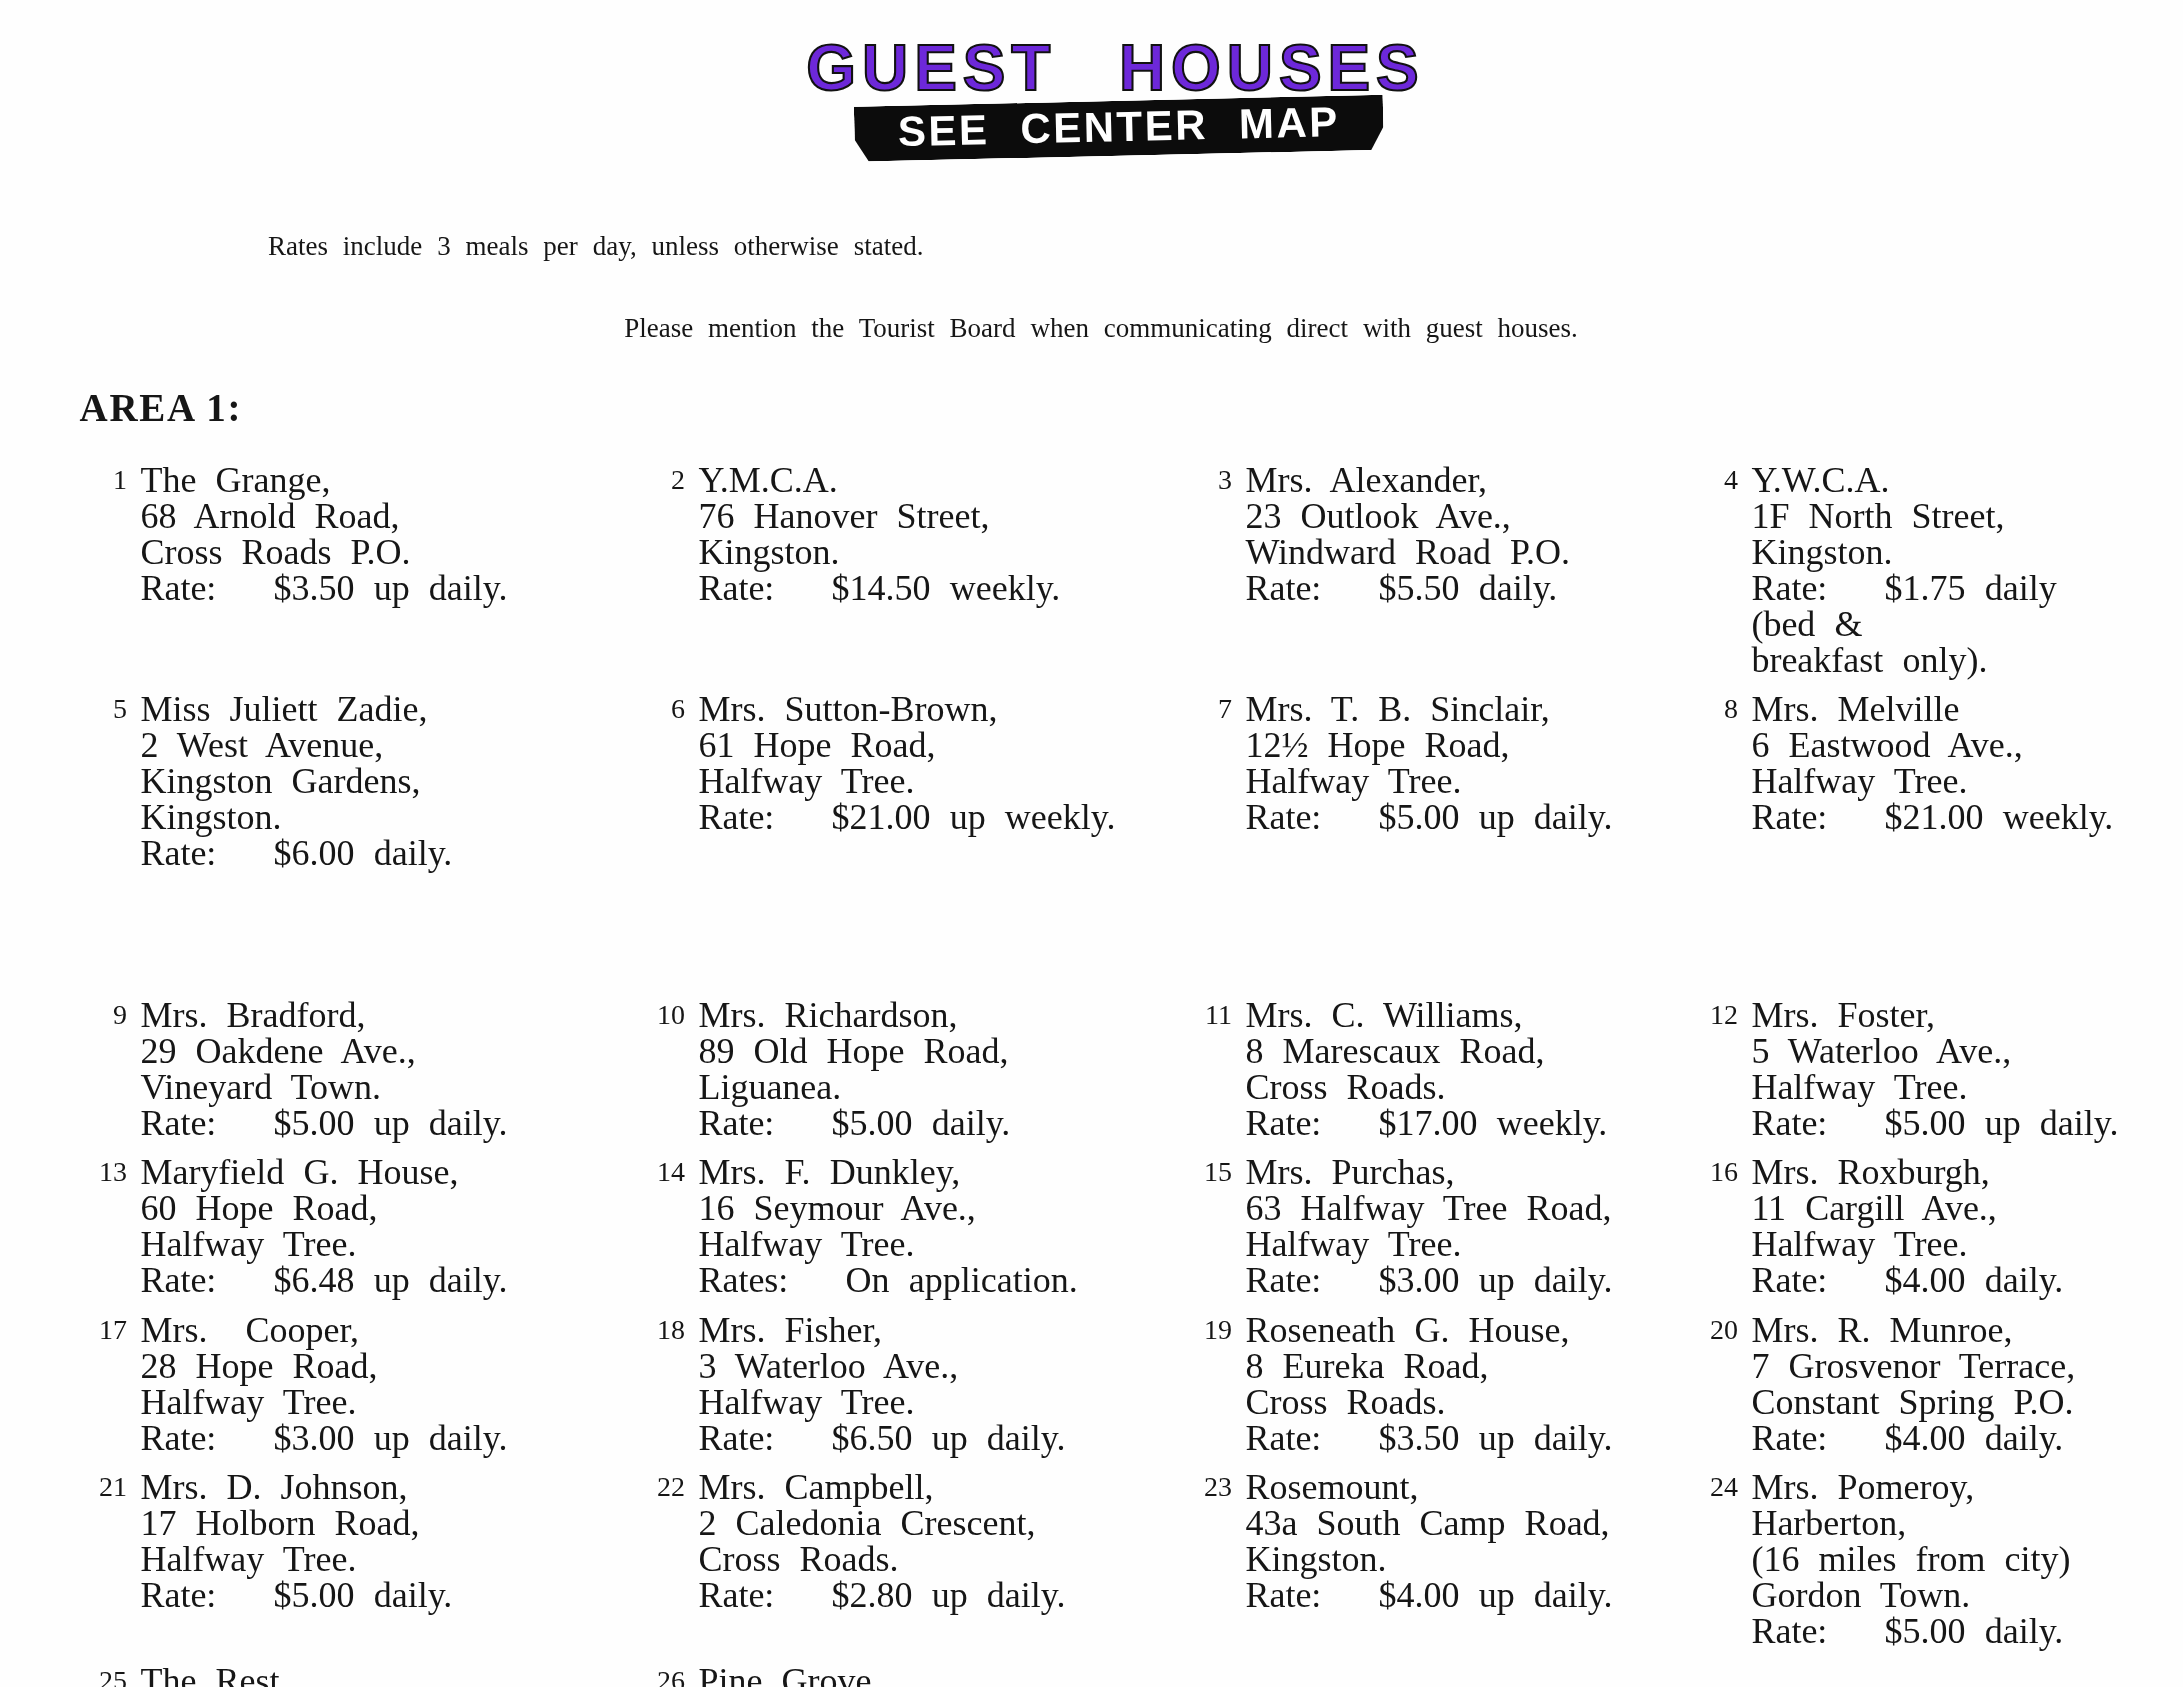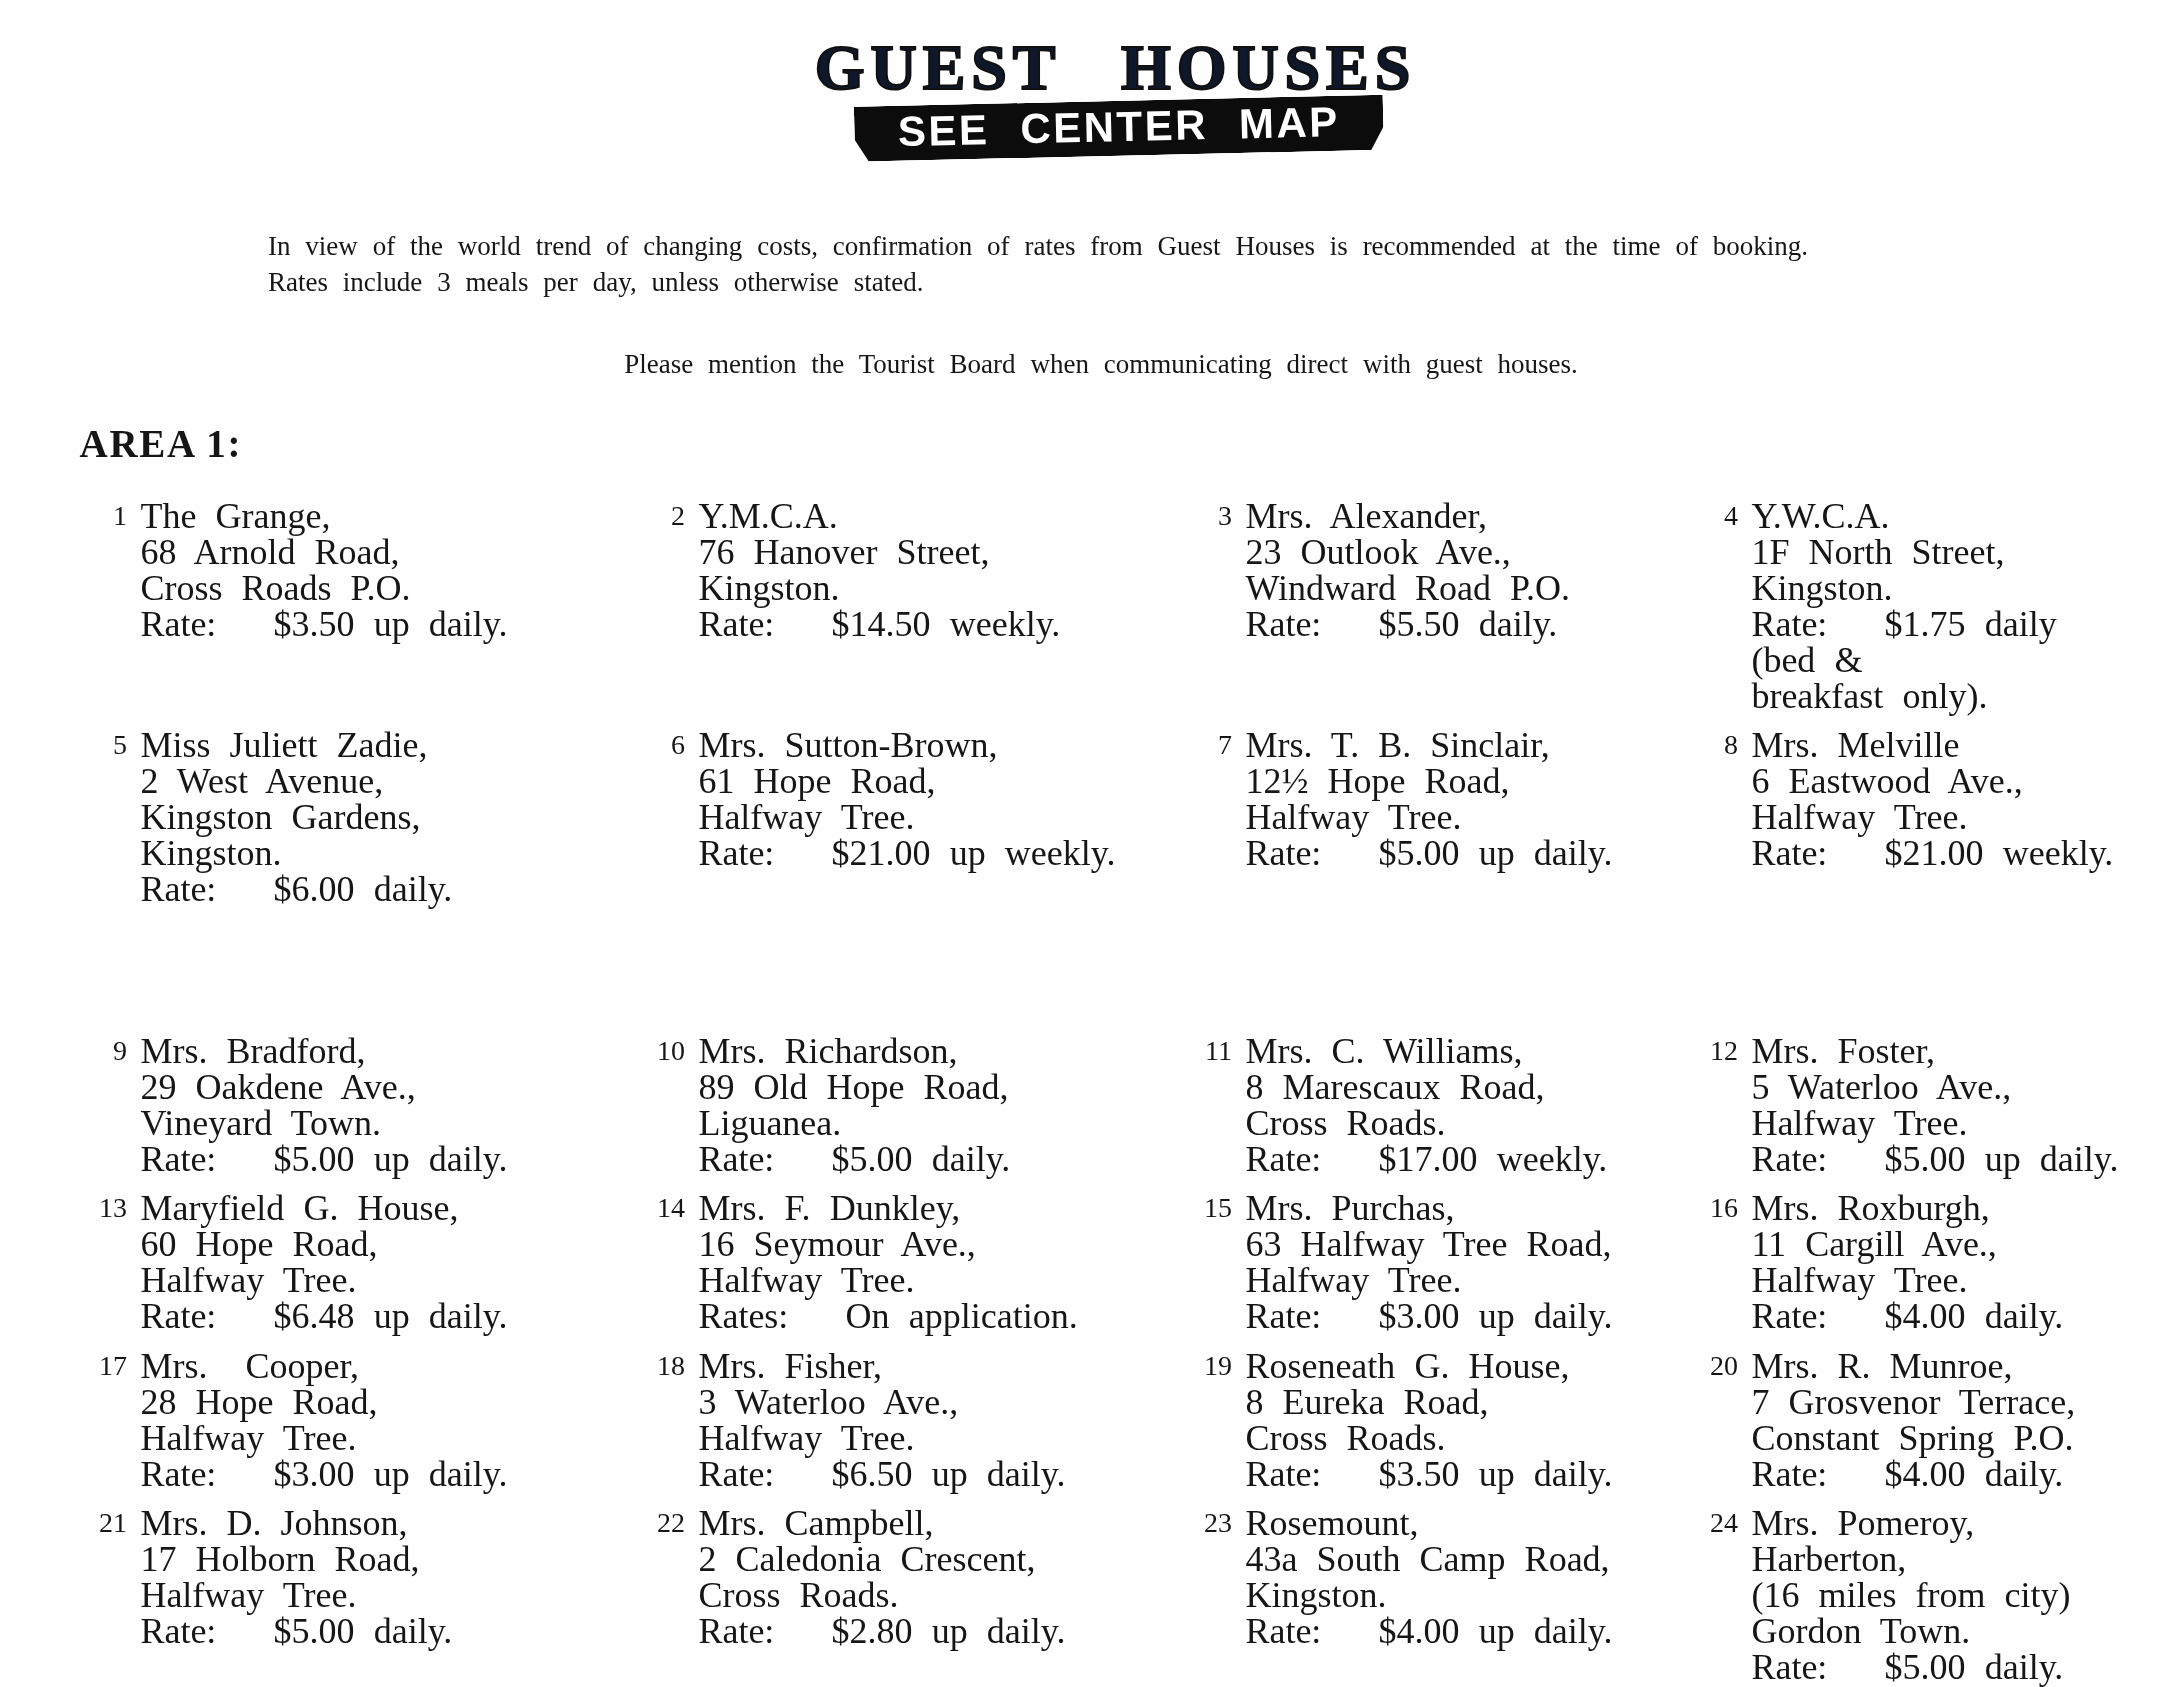--- a/index.html
+++ b/index.html
@@ -12,29 +12,29 @@
     font-family: "Liberation Serif", serif;
     overflow: hidden;
     box-sizing: border-box;
     padding: 32px 50px 0 88px;
   }
 
   
   .header { width: 100%; text-align: center; }
   .title {
     display: inline-block;
-    font-family: Liberation Serif, serif;
+    font-family: Liberation Sans, sans-serif;
     font-weight: bold;
     font-size: 64px;
     line-height: 72px;
     letter-spacing: 5.9px;
     word-spacing: 39px;
     -webkit-text-stroke: 2.1px #111;
     text-stroke: 2.1px #111;
-    color: #0f172a;
+    color: #6d28d9;
     transform: translateX(5px);
   }
   .banner {
     position: relative;
     margin: -3.3px auto 0 auto;
     width: 529px;
     height: 55px;
     background: #0c0c0c;
     transform: rotate(-1.3deg) translateX(8.4px);
     clip-path: polygon(0 0, 100% 0, 100% 58%, 97.6% 100%, 2.6% 100%, 0 60%);
@@ -101,21 +101,20 @@
 
   <div class="header">
     <div class="title">GUEST HOUSES</div>
     <div class="banner">
       <span class="banner-text">SEE CENTER MAP</span>
     </div>
   </div>
 
   <div class="intro">
     <div class="p1">
-      <div>In view of the world trend of changing costs, confirmation of rates from Guest Houses is recommended at the time of booking.</div>
       <div>Rates include 3 meals per day, unless otherwise stated.</div>
     </div>
     <div class="p2">Please mention the Tourist Board when communicating direct with guest houses.</div>
   </div>
 
   <div class="area-heading">AREA 1:</div>
 
   <div class="entries">
       <div class="entry-row">
         <div class="entry">

